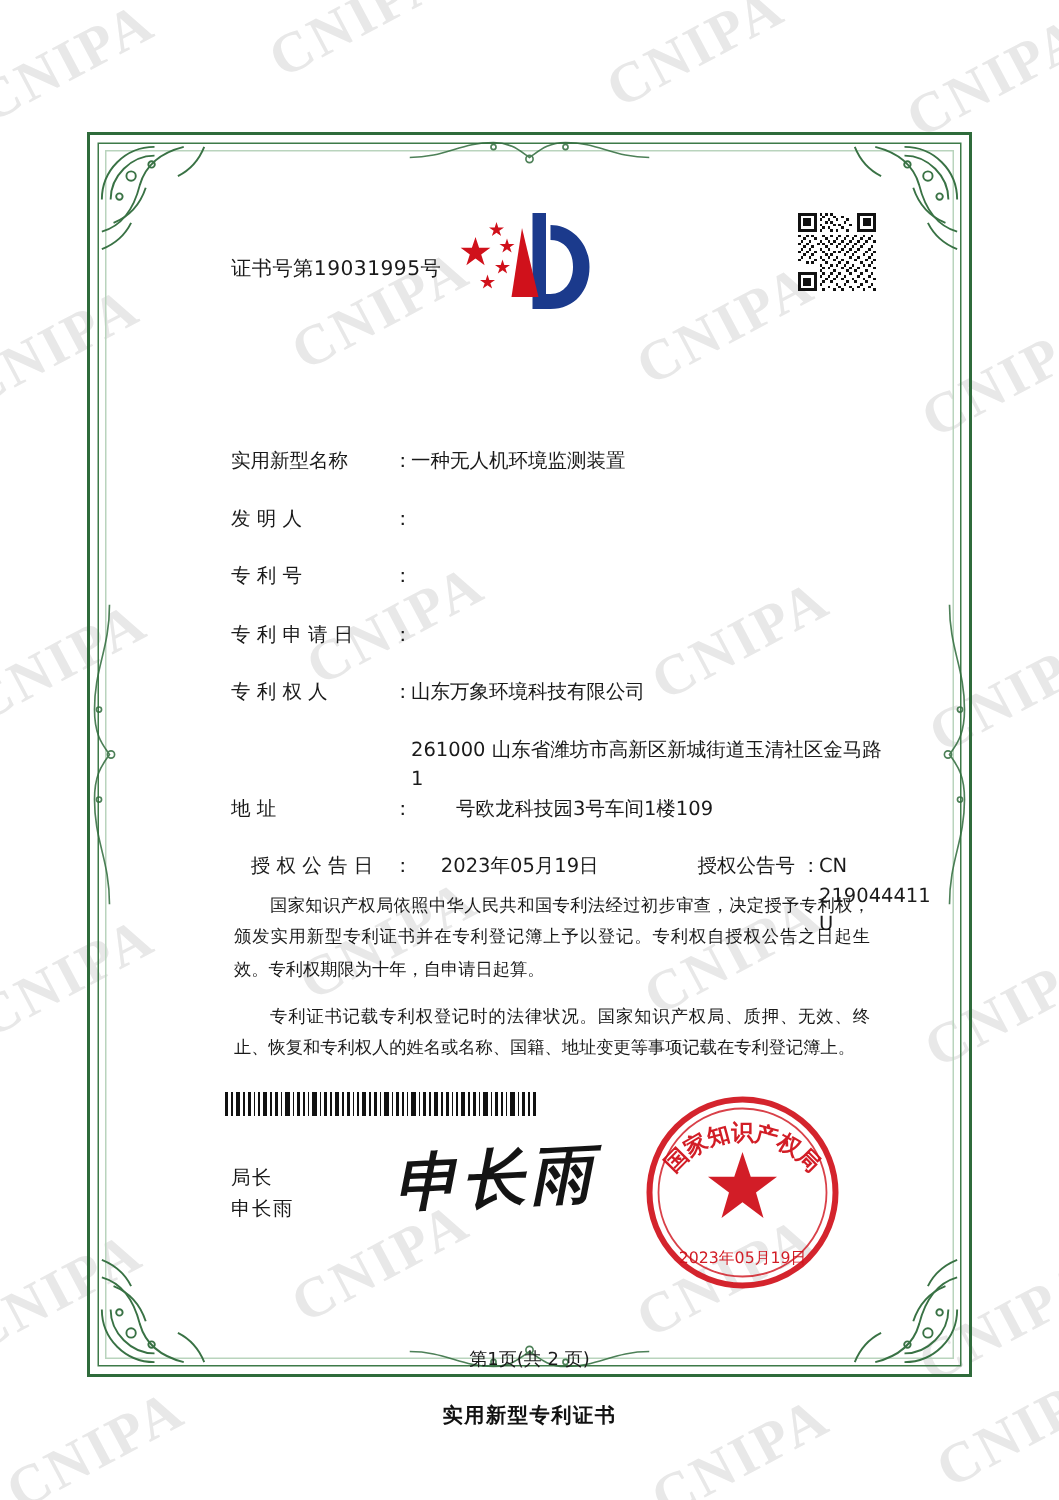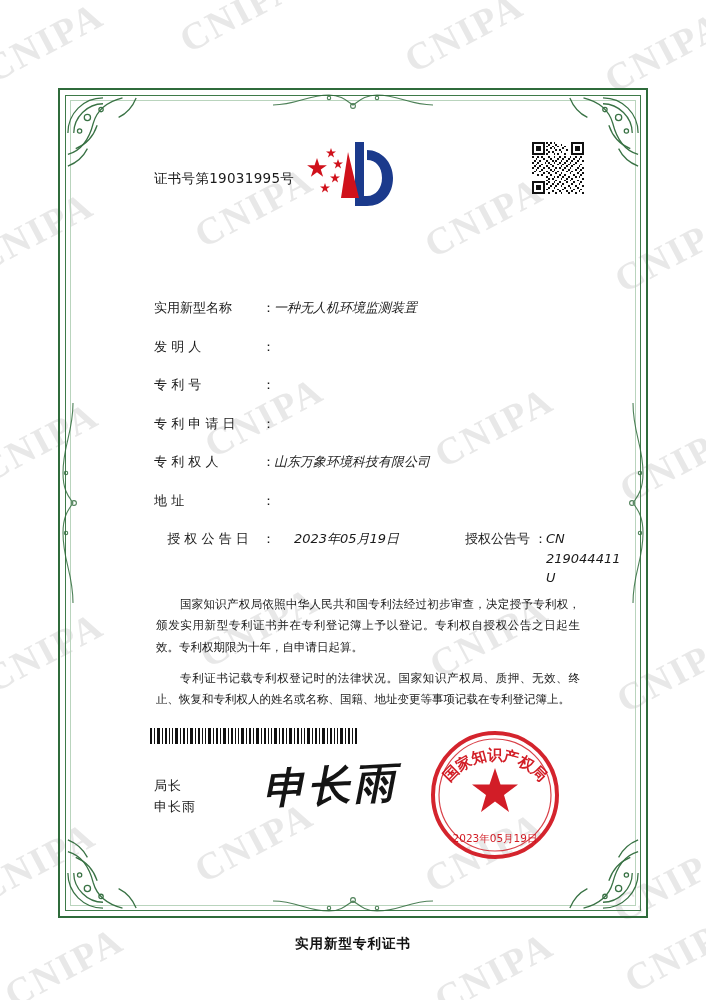--- a/index.html
+++ b/index.html
@@ -150,21 +150,20 @@
     width: 108px;
     letter-spacing: 0px;
     white-space: nowrap;
   }
   .field-colon {
     flex: 0 0 auto;
     width: 12px;
   }
   .field-value {
     flex: 1 1 auto;
-    font-style: italic;
   }
   .field-value .line2 {
     display: block;
     margin-left: 30px;
   }
 
   .row-two {
     display: flex;
     align-items: flex-start;
     margin-bottom: 14px;
@@ -625,20 +624,24 @@
 
       <div class="field-row">
         <span class="field-label">专 利 权 人</span>
         <span class="field-colon">：</span>
         <span class="field-value">山东万象环境科技有限公司</span>
       </div>
 
       <div class="field-row">
         <span class="field-label">地 址</span>
         <span class="field-colon">：</span>
+        <span class="field-value">
+          <span>261000 山东省潍坊市高新区新城街道玉清社区金马路1</span>
+          <span class="line2">号欧龙科技园3号车间1楼109</span>
+        </span>
       </div>
 
       <div class="row-two">
         <span class="left">
           <span class="field-label">授 权 公 告 日</span>
           <span class="field-colon">：</span>
           <span class="field-value">2023年05月19日</span>
         </span>
         <span class="right">
           <span class="field-label">授权公告号</span>
@@ -731,17 +734,18 @@
       <circle cx="75" cy="75" r="56" fill="none" stroke="#d0111b" stroke-width="1.2" opacity="0.8"></circle>
       <g fill="#d0111b" opacity="0.95">
         <polygon points="75,48 80.5,64.5 98,64.5 84,75 89,92 75,81.5 61,92 66,75 52,64.5 69.5,64.5"></polygon>
       </g>
       <text font-family="'DejaVu Serif','Liberation Serif',serif" font-size="15" font-weight="bold" fill="#d0111b" opacity="0.95">
         <textPath href="#sealArcTop" startOffset="50%" text-anchor="middle" side="left">国家知识产权局</textPath>
       </text>
       <text x="75" y="122" text-anchor="middle" font-family="'DejaVu Sans','Liberation Sans',sans-serif" font-size="10.5" fill="#d0111b" opacity="0.95">2023年05月19日</text>
     </svg>
 
+    <div class="page-no">第1页(共 2 页)</div>
 
   </div>
 </div>
 
 <div class="footer-note">实用新型专利证书</div>
 
 </body></html>

